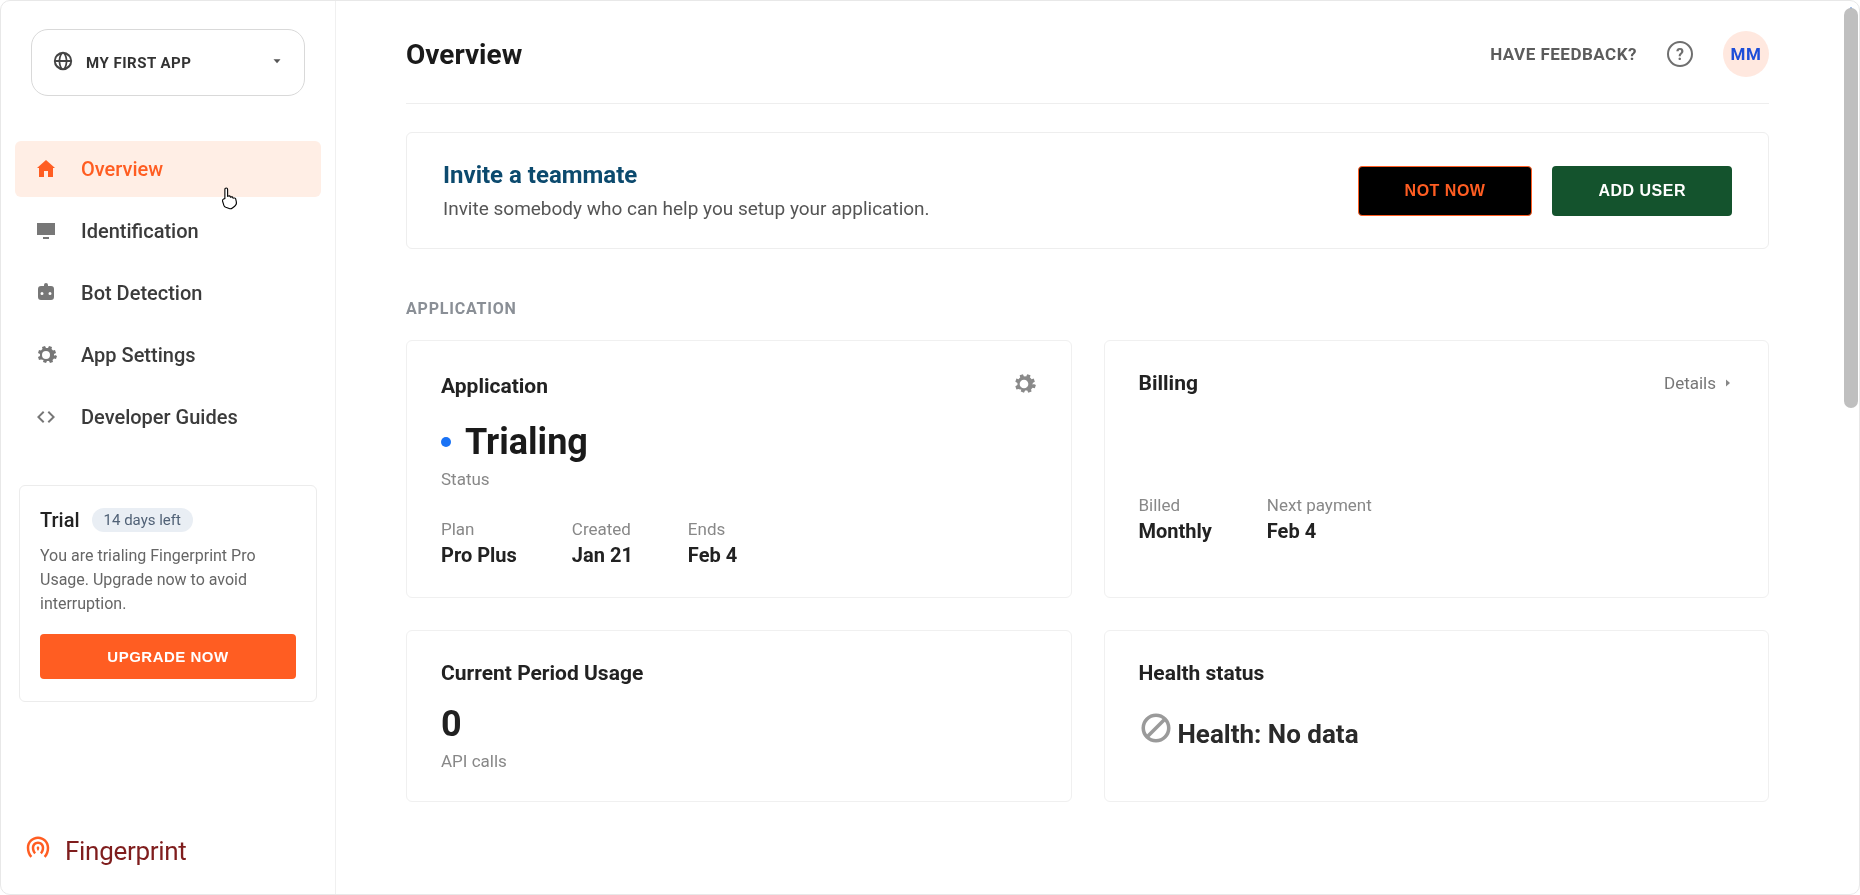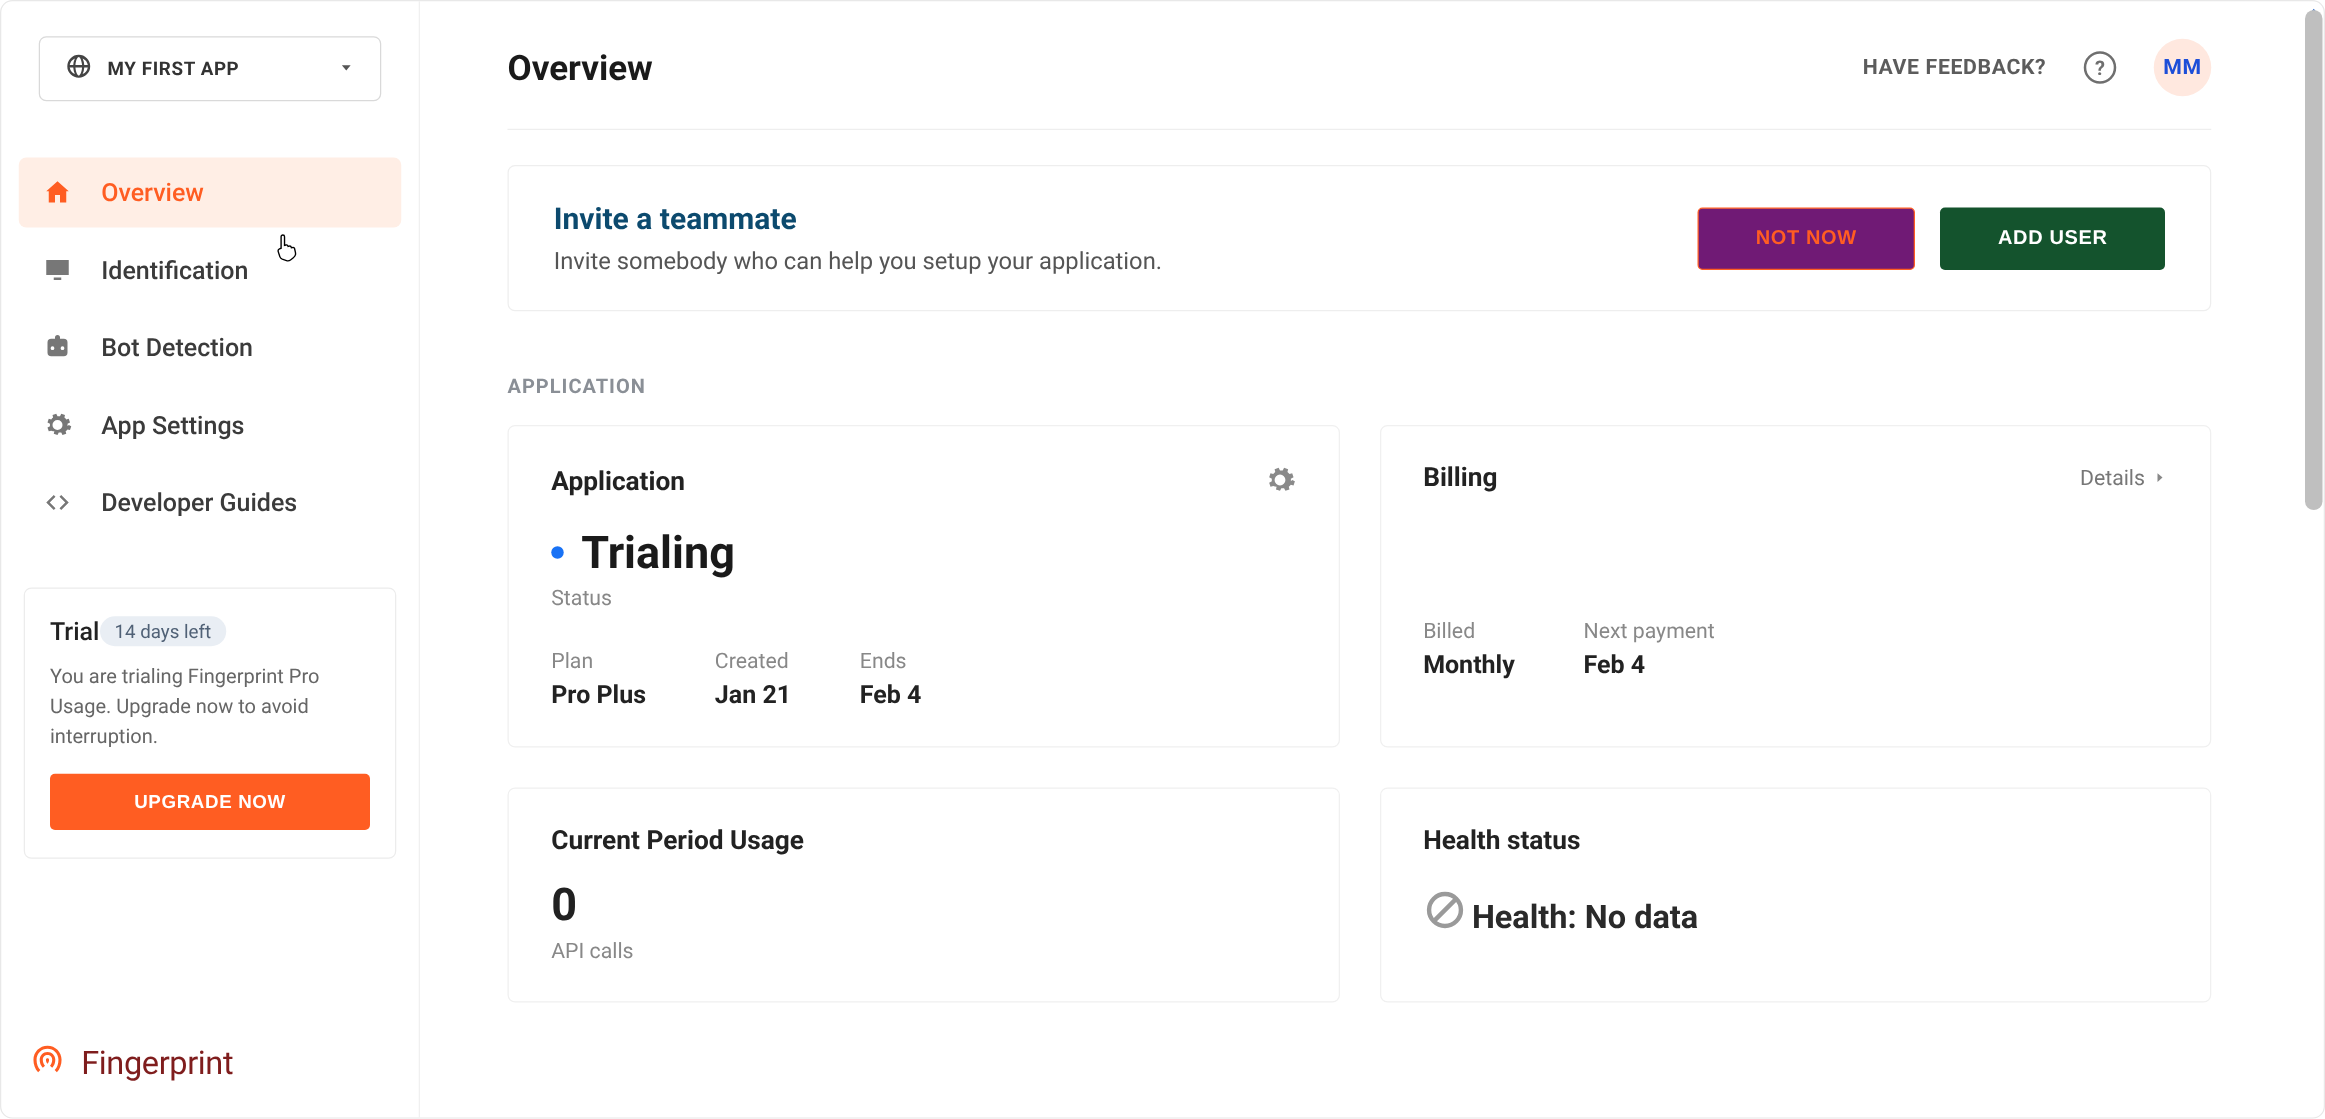--- a/index.html
+++ b/index.html
@@ -23,22 +23,22 @@
   .sidebar {
     width: 335px;
     border-right: 1px solid #f0f0f0;
     display: flex;
     flex-direction: column;
     padding: 28px 14px 20px 14px;
   }
   .app-switcher {
     margin: 0 16px 45px 16px;
     border: 1px solid #d9d9d9;
-    border-radius: 6px;
-    height: 52px;
+    border-radius: 17px;
+    height: 67px;
     display: flex;
     align-items: center;
     justify-content: space-between;
     padding: 0 20px;
     cursor: pointer;
     gap: 48px;
   }
   .app-switcher-left { display: flex; align-items: center; gap: 12px; }
   .app-switcher-label { font-size: 15px; font-weight: 700; letter-spacing: .5px; color: #333; }
   .nav { display: flex; flex-direction: column; gap: 6px; }
@@ -59,21 +59,21 @@
   }
   .nav-item .icon { width: 26px; display:flex; justify-content:center; }
   .nav-item.active svg path, .nav-item.active svg rect, .nav-item.active svg polygon { fill: #ff5d22; }
   .nav-item svg path, .nav-item svg rect, .nav-item svg polygon, .nav-item svg circle { fill: #777; }
   .trial-card {
     margin: 40px 4px 0 4px;
     border: 1px solid #ececec;
     border-radius: 6px;
     padding: 22px 20px;
   }
-  .trial-head { display:flex; align-items:flex-start; margin-bottom:12px;}
+  .trial-head { display:flex; align-items:flex-start; gap:12px; margin-bottom:12px;}
   .trial-title { font-size:20px; font-weight:500; color:#222; }
   .trial-badge { background:#e9eef4; color:#506176; font-size:15px; border-radius:12px; padding:3px 12px; }
   .trial-text { font-size:16px; line-height:1.5; color:#666; margin-bottom:18px; }
   .btn-orange {
     display:block; width:100%; text-align:center;
     background:#ff5d22; color:#fff; font-weight:700; letter-spacing:.5px;
     border:none; border-radius:4px; padding:14px 0; font-size:15px; cursor:pointer;
   }
   .brand {
     margin-top:auto; display:flex; align-items:center; gap:12px;
@@ -89,21 +89,21 @@
   .help-icon { width:26px; height:26px; border:2px solid #6f6f6f; border-radius:50%; display:flex; align-items:center; justify-content:center; color:#6f6f6f; font-weight:700; font-size:16px; cursor:pointer;}
   .avatar { width:46px; height:46px; border-radius:50%; background:#ffe8df; color:#1d4ed8; display:flex; align-items:center; justify-content:center; font-weight:700; font-size:17px; letter-spacing:.5px; cursor:pointer;}
   .banner {
     margin-top:28px; border:1px solid #eee; border-radius:6px;
     padding: 28px 36px; display:flex; align-items:center; justify-content:space-between;
   }
   .banner-title { font-size:24px; font-weight:700; color:#0c4a6e; margin-bottom:8px; }
   .banner-sub { font-size:19px; color:#555; }
   .banner-actions { display:flex; gap:20px; }
   .btn-outline {
-    border:1px solid #ff5d22; color:#ff5d22; background:#701a75;
+    border:1px solid #ff5d22; color:#ff5d22; background:#000000;
     font-weight:700; letter-spacing:.5px; font-size:16px;
     padding: 15px 46px; border-radius:4px; cursor:pointer;
   }
   .btn-solid {
     border:none; background:#14532d; color:#fff;
     font-weight:700; letter-spacing:.5px; font-size:16px;
     padding: 15px 46px; border-radius:4px; cursor:pointer;
   }
   .section-label {
     margin-top:50px; font-size:16px; font-weight:700; letter-spacing:.8px; color:#8a8f96;

